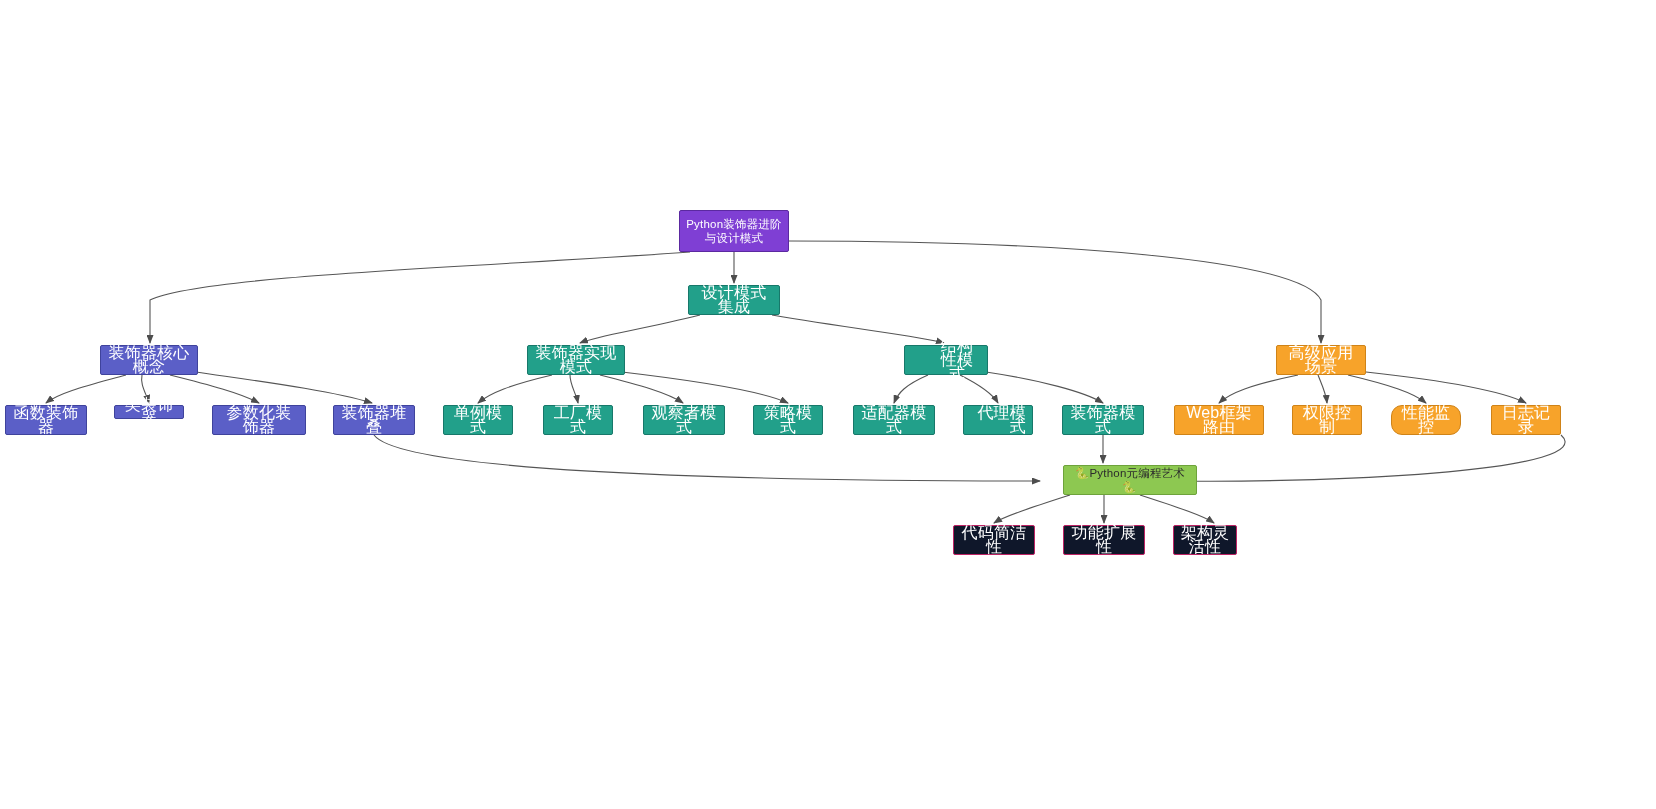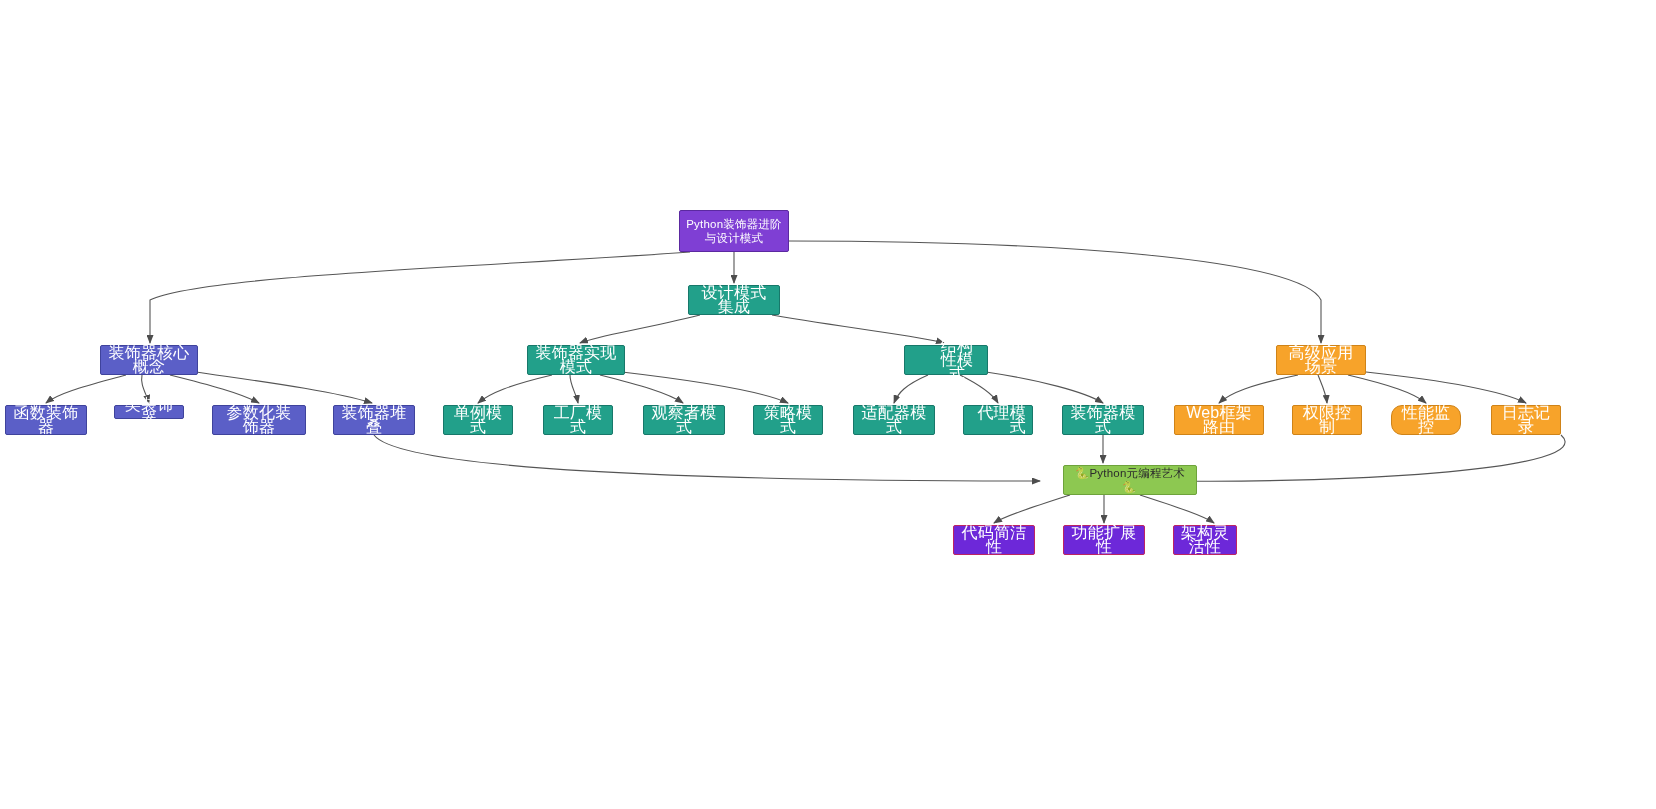--- a/index.html
+++ b/index.html
@@ -63,21 +63,21 @@
     background: #f7a32a;
     border-color: #cf8318;
   }
   .node-green {
     background: #8dc851;
     border-color: #6ea33b;
     color: #2c2c2c;
     font-size: 11.5px;
   }
   .node-pink {
-    background: #6d28d9;
+    background: #0f172a;
     border-color: #bd2364;
   }
   .node-label {
     display: block;
     width: 100%;
   }
 </style>
 </head>
 <body>
 

